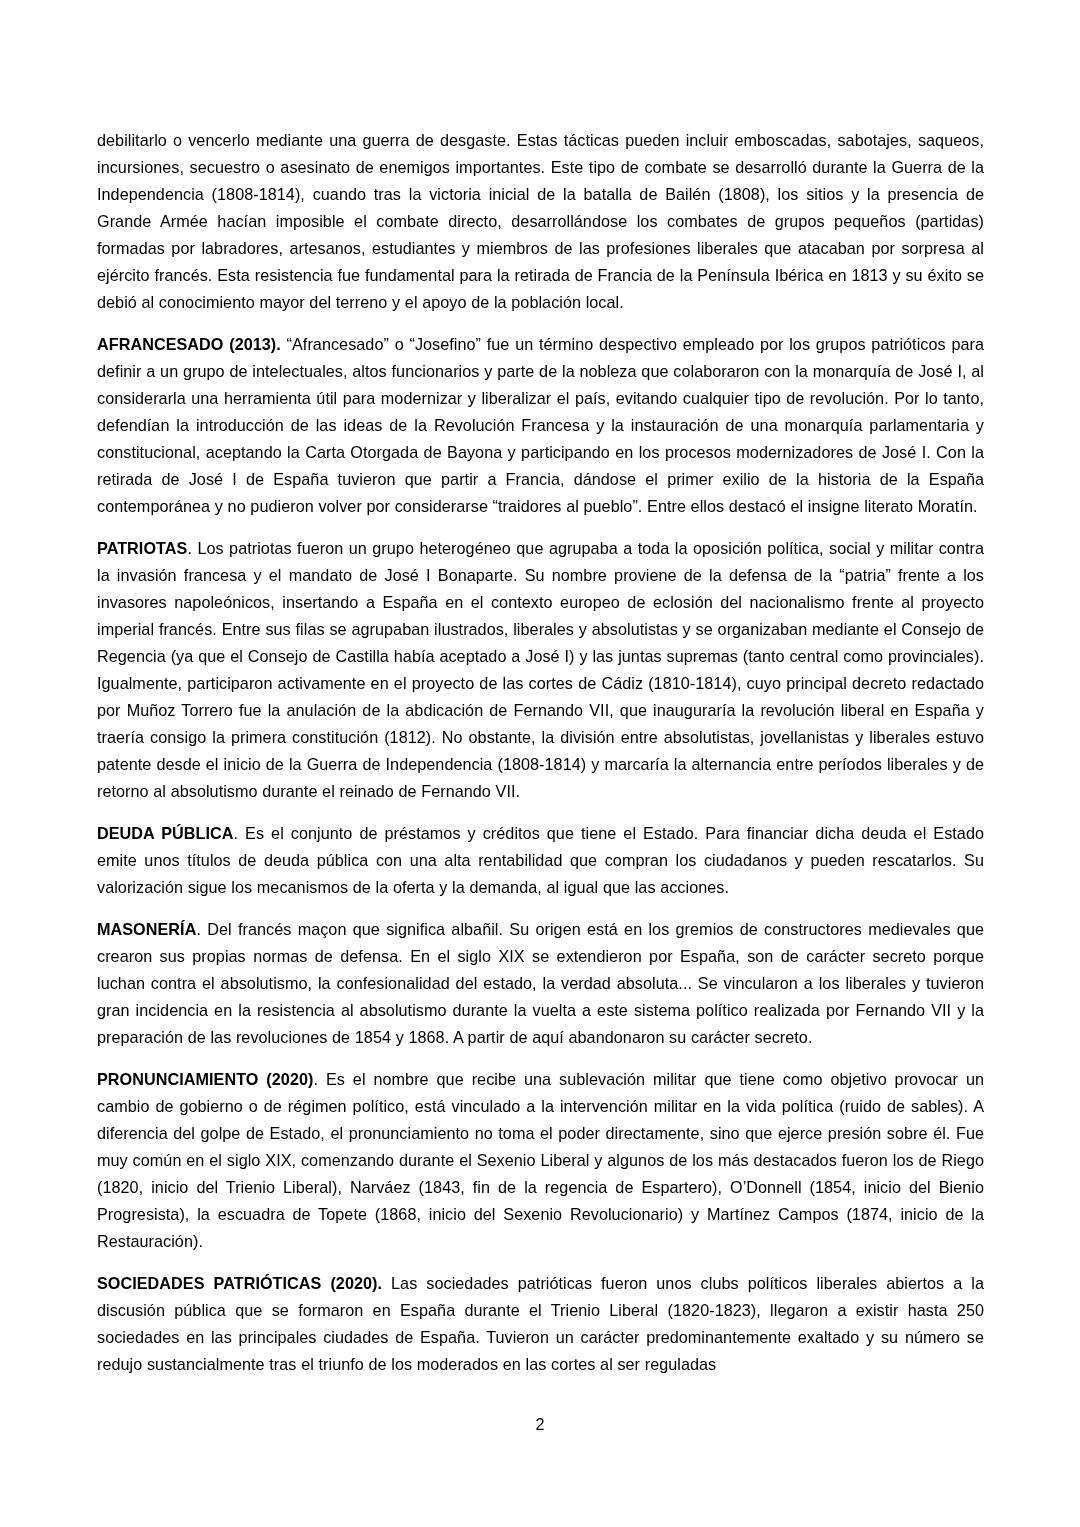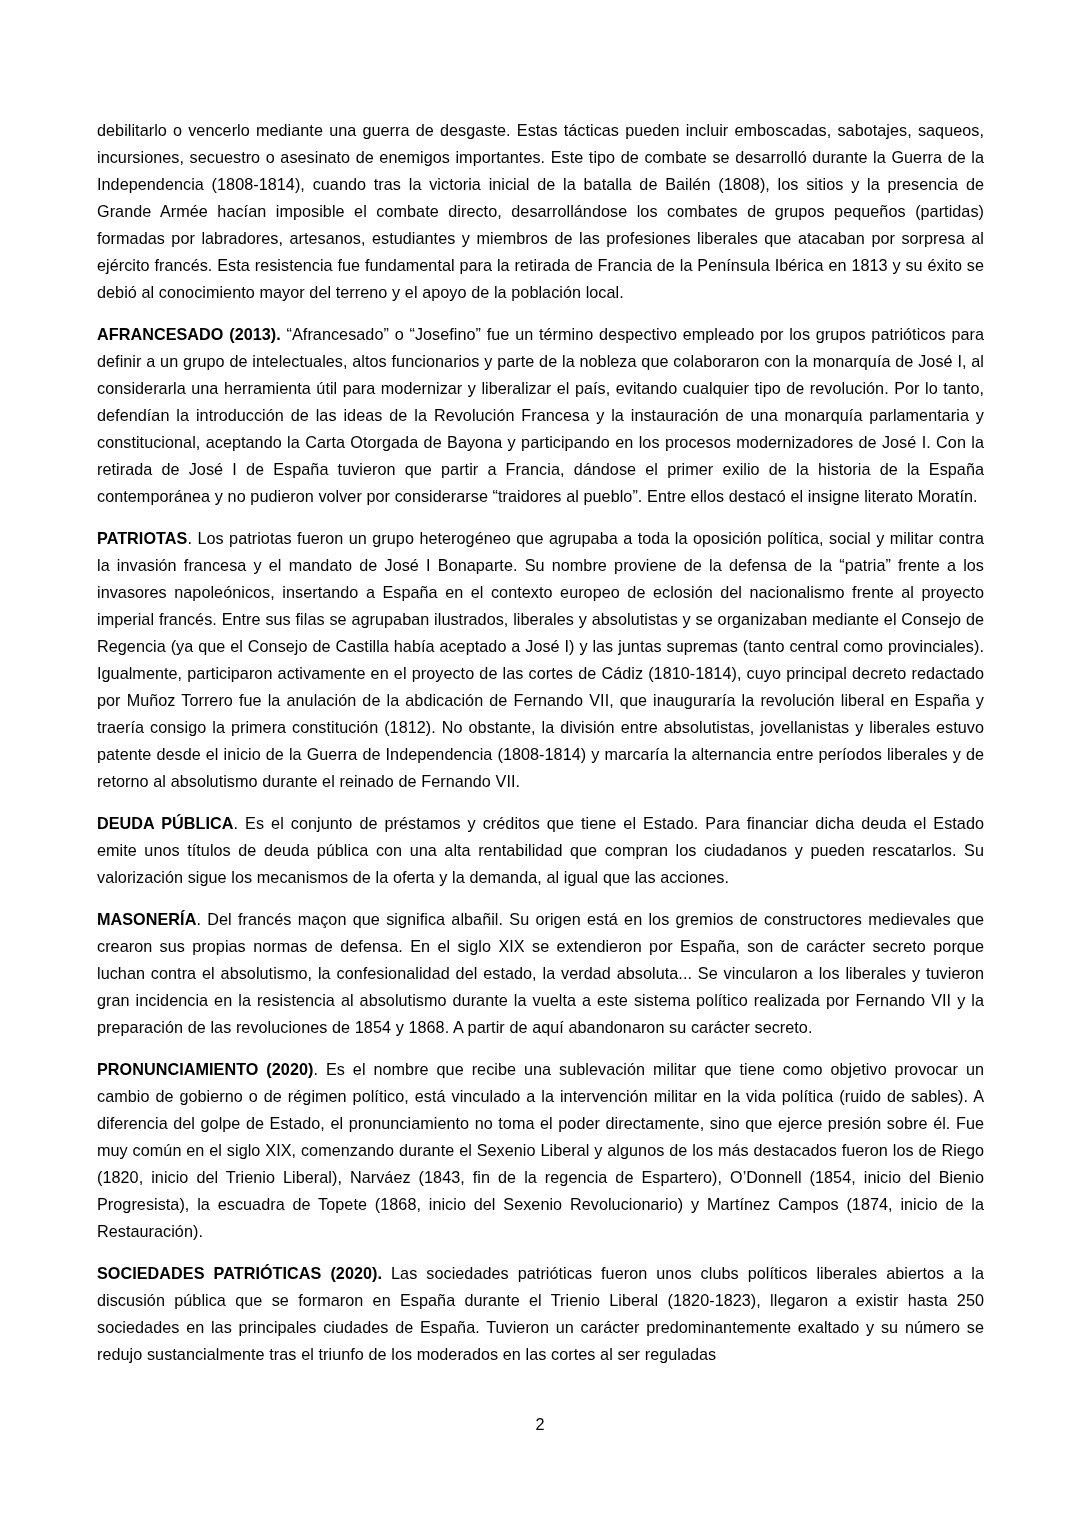--- a/index.html
+++ b/index.html
@@ -18,21 +18,21 @@
     width: 1080px;
     height: 1527px;
     margin: 0 auto;
     background: #ffffff;
     box-sizing: border-box;
     overflow: hidden;
   }
   .content {
     position: absolute;
     left: 97px;
-    top: 117px;
+    top: 127px;
     width: 887px;
   }
   .para {
     font-size: 16.2px;
     line-height: 27px;
     text-align: justify;
     text-justify: inter-word;
     margin: 0 0 15px 0;
     letter-spacing: 0.05px;
     word-spacing: 0.1px;

